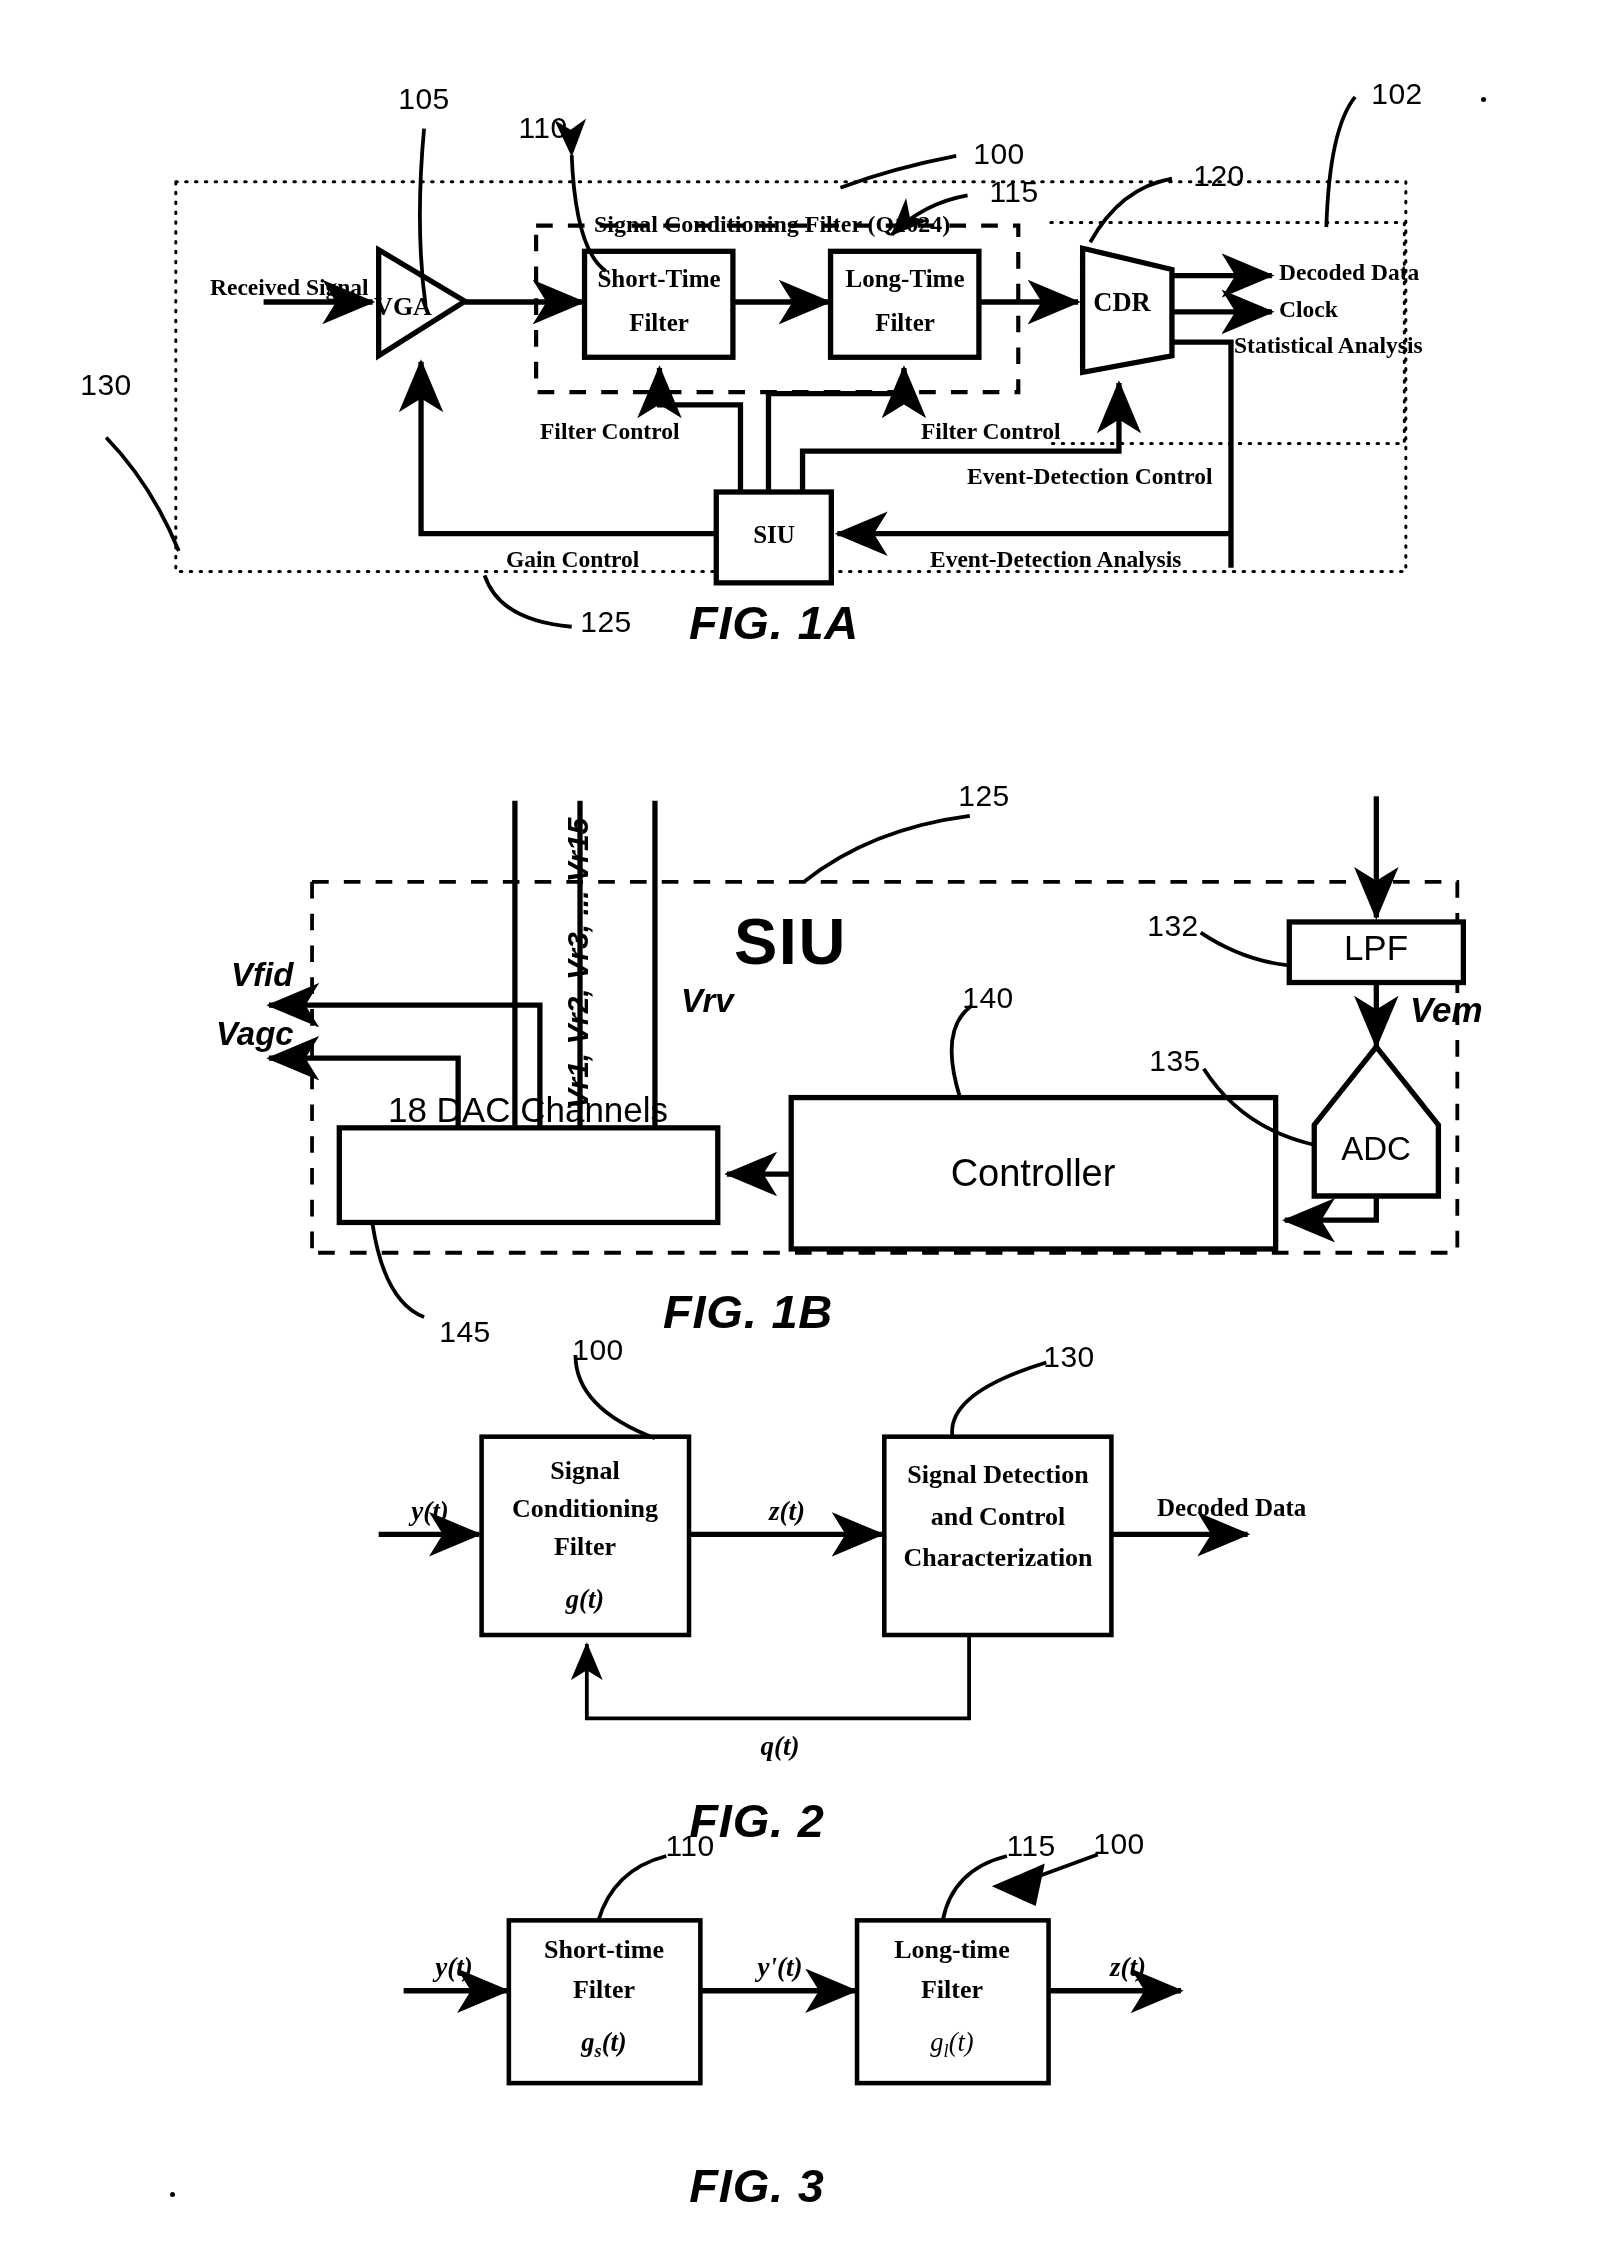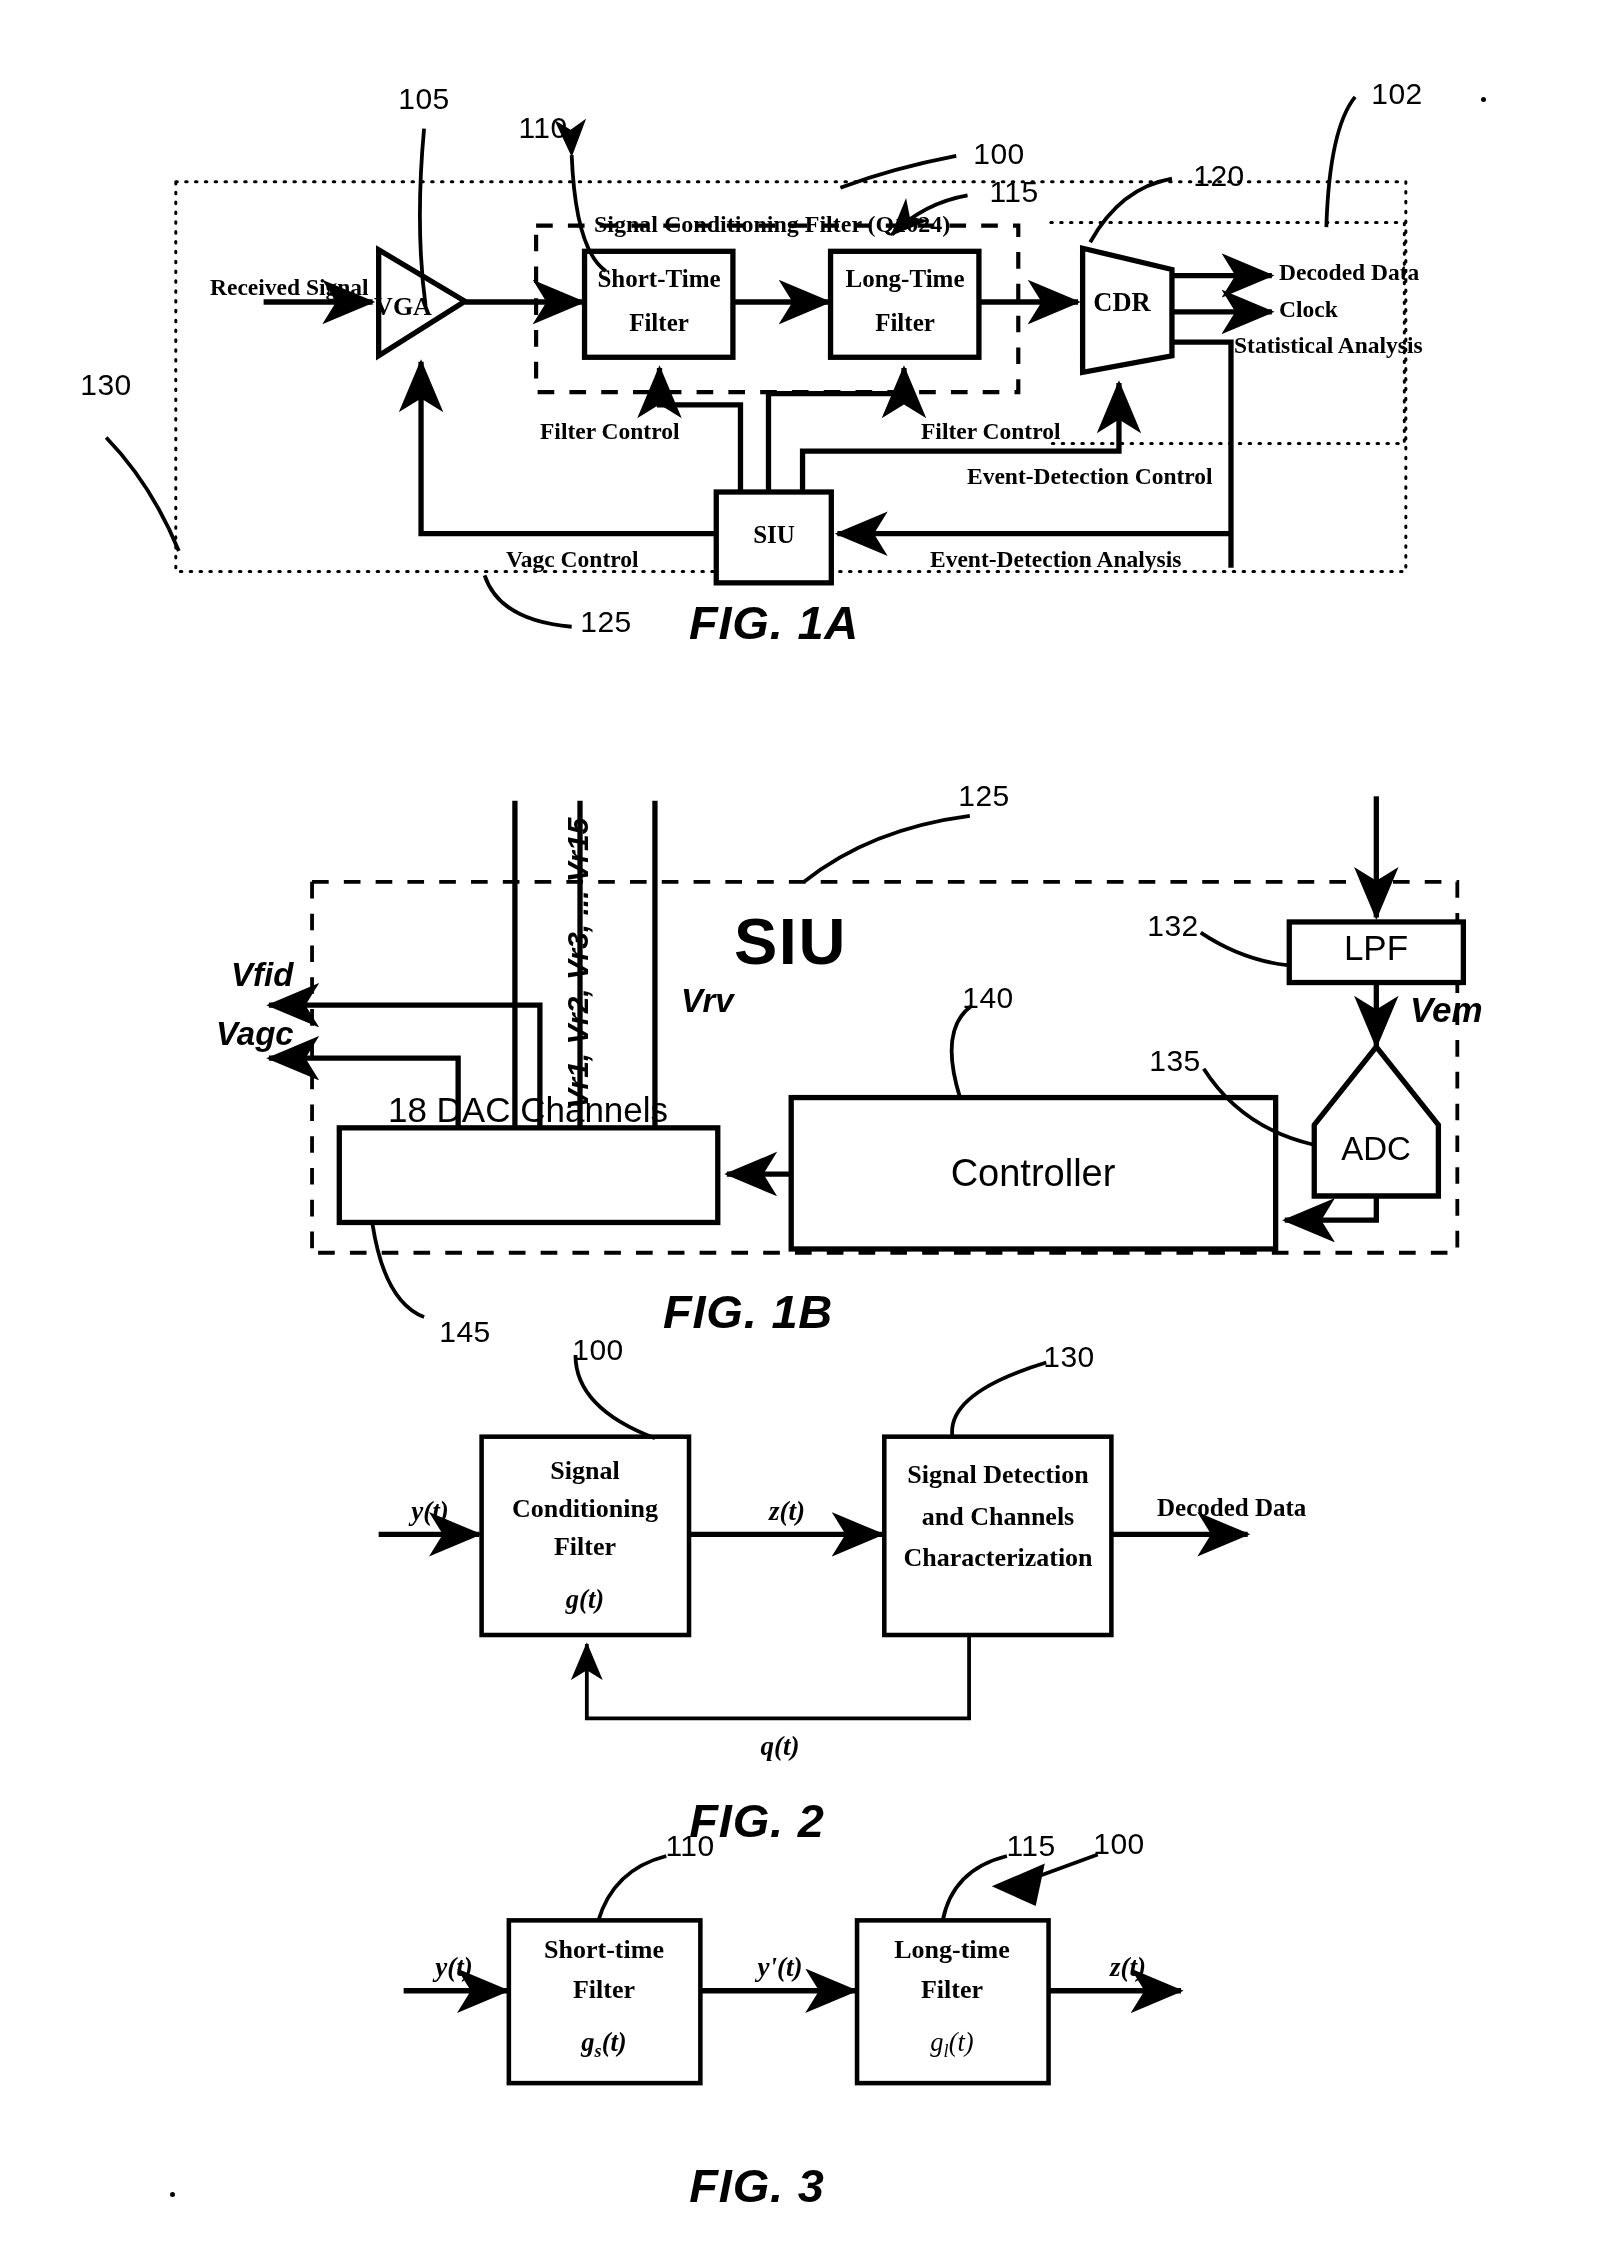--- a/index.html
+++ b/index.html
@@ -198,21 +198,21 @@
 
   <div class="t boxlabel ctr" style="left:774px;top:522px;font-size:25px;">SIU</div>
 
   <div class="t flowlabel" style="left:1279px;top:260px;">Decoded Data</div>
   <div class="t flowlabel" style="left:1279px;top:297px;">Clock</div>
   <div class="t flowlabel" style="left:1234px;top:333px;">Statistical Analysis</div>
 
   <div class="t flowlabel" style="left:540px;top:419px;">Filter Control</div>
   <div class="t flowlabel" style="left:921px;top:419px;">Filter Control</div>
   <div class="t flowlabel" style="left:930px;top:464px;margin-left:37px;">Event-Detection Control</div>
-  <div class="t flowlabel" style="left:506px;top:547px;">Vagc Control</div>
+  <div class="t flowlabel" style="left:506px;top:547px;">Gain Control</div>
   <div class="t flowlabel" style="left:930px;top:547px;">Event-Detection Analysis</div>
 
   <div class="t figcap ctr" style="left:774px;top:598px;">FIG. 1A</div>
 
   <div class="t num ctr" style="left:984px;top:780px;">125</div>
   <div class="t num ctr" style="left:1173px;top:910px;">132</div>
   <div class="t num ctr" style="left:1175px;top:1045px;">135</div>
   <div class="t num ctr" style="left:988px;top:982px;">140</div>
   <div class="t num ctr" style="left:465px;top:1316px;">145</div>
 
@@ -235,21 +235,21 @@
 
   <div class="t num ctr" style="left:598px;top:1334px;">100</div>
   <div class="t num ctr" style="left:1069px;top:1341px;">130</div>
 
   <div class="t boxlabel ctr" style="left:585px;top:1457px;font-size:26px;">Signal</div>
   <div class="t boxlabel ctr" style="left:585px;top:1495px;font-size:26px;">Conditioning</div>
   <div class="t boxlabel ctr" style="left:585px;top:1533px;font-size:26px;">Filter</div>
   <div class="t boxlabel ctr ital" style="left:585px;top:1586px;font-size:26.5px;">g(t)</div>
 
   <div class="t boxlabel ctr" style="left:998px;top:1461px;font-size:26px;">Signal Detection</div>
-  <div class="t boxlabel ctr" style="left:998px;top:1503px;font-size:26px;">and Channels</div>
+  <div class="t boxlabel ctr" style="left:998px;top:1503px;font-size:26px;">and Control</div>
   <div class="t boxlabel ctr" style="left:998px;top:1544px;font-size:26px;text-align:right;">Characterization</div>
 
   <div class="t boxlabel ctr ital" style="left:430px;top:1497px;font-size:27px;">y(t)</div>
   <div class="t boxlabel ctr ital" style="left:787px;top:1497px;font-size:27px;">z(t)</div>
   <div class="t flowlabel" style="left:1157px;top:1495px;font-size:25px;">Decoded Data</div>
   <div class="t boxlabel ctr ital" style="left:780px;top:1732px;font-size:27px;">q(t)</div>
 
   <div class="t figcap ctr" style="left:757px;top:1796px;">FIG. 2</div>
 
   <div class="t num ctr" style="left:1119px;top:1828px;">100</div>

